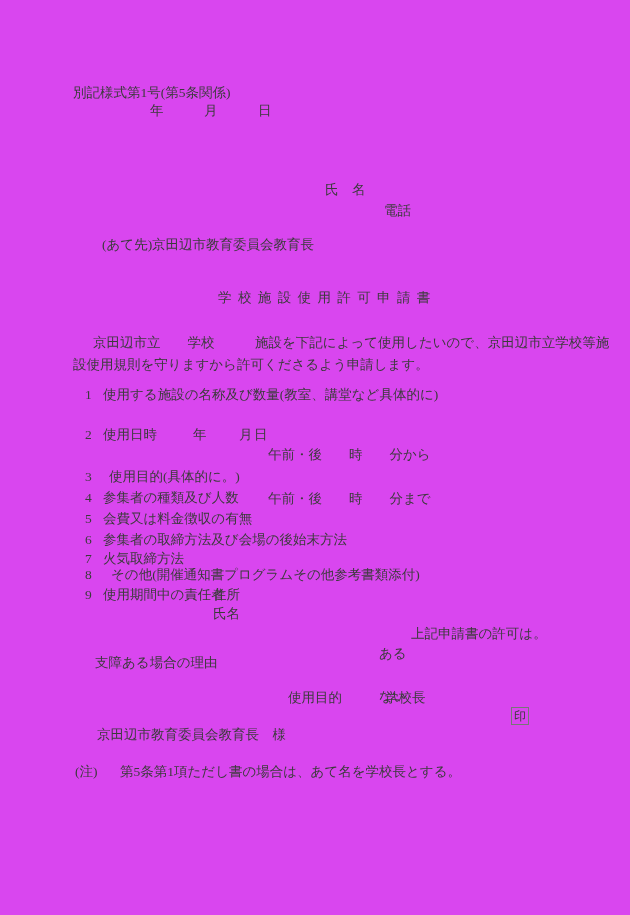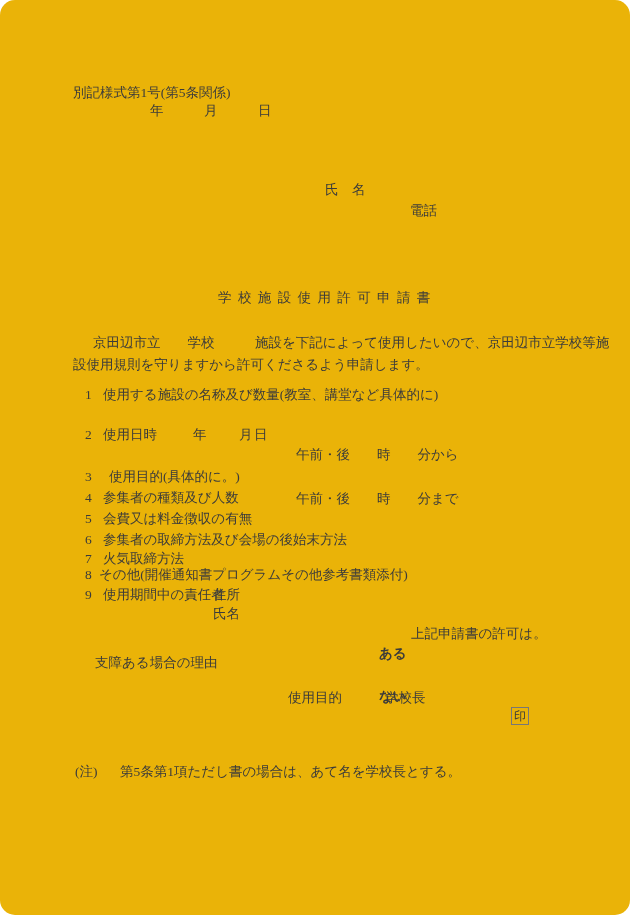--- a/index.html
+++ b/index.html
@@ -1,51 +1,51 @@
 <!DOCTYPE html>
 <html><head>
 <meta charset="utf-8">
 <style>
   html,body{margin:0;padding:0;background:#ffffff;}
   .page{
     position:relative;
     width:630px;height:915px;
-    background:#eab308;
+    background:#d946ef;
     color:#3b3b3b;
     font-family:"Liberation Serif","DejaVu Serif",serif;
     font-size:13.5px;
     line-height:1;
     overflow:hidden;
-    border-radius:15px;
   }
   .t{position:absolute;white-space:pre;}
   .title{letter-spacing:1.5px;}
-  .stack{position:absolute;white-space:pre;font-weight:bold;}
+  .stack{position:absolute;white-space:pre;}
   .stack div{line-height:16px;}
   .timeblock{position:absolute;white-space:pre;}
-  .timeblock div{line-height:17px;margin-left:28px;}
+  .timeblock div{line-height:17px;}
   .seal{
     position:absolute;
     width:16px;height:16px;
     border:1px solid #777;
     display:flex;align-items:center;justify-content:center;
     font-size:12px;color:#3b3b3b;
   }
 </style>
 </head>
 <body>
 
 <div class="page">
 
   <div class="t" style="left:73px;top:86px">別記様式第1号(第5条関係)</div>
   <div class="t" style="left:150px;top:104px">年　　　月　　　日</div>
 
   <div class="t" style="left:325px;top:183px">氏　名</div>
-  <div class="t" style="left:410px;top:204px">電話</div>
+  <div class="t" style="left:384px;top:204px">電話</div>
 
+  <div class="t" style="left:102px;top:238px">(あて先)京田辺市教育委員会教育長</div>
 
   <div class="t title" style="left:218px;top:291px">学 校 施 設 使 用 許 可 申 請 書</div>
 
   <div class="t" style="left:93px;top:336px">京田辺市立　　学校　　　施設を下記によって使用したいので、京田辺市立学校等施</div>
   <div class="t" style="left:73px;top:358px">設使用規則を守りますから許可くださるよう申請します。</div>
 
   <div class="t" style="left:85px;top:388px">1</div>
   <div class="t" style="left:103px;top:388px">使用する施設の名称及び数量(教室、講堂など具体的に)</div>
 
   <div class="t" style="left:85px;top:428px">2</div>
@@ -67,35 +67,36 @@
   <div class="t" style="left:85px;top:512px">5</div>
   <div class="t" style="left:103px;top:512px">会費又は料金徴収の有無</div>
 
   <div class="t" style="left:85px;top:533px">6</div>
   <div class="t" style="left:103px;top:533px">参集者の取締方法及び会場の後始末方法</div>
 
   <div class="t" style="left:85px;top:552px">7</div>
   <div class="t" style="left:103px;top:552px">火気取締方法</div>
 
   <div class="t" style="left:85px;top:568px">8</div>
-  <div class="t" style="left:99px;top:568px">その他(開催通知書プログラムその他参考書類添付)</div>
+  <div class="t" style="left:111px;top:568px">その他(開催通知書プログラムその他参考書類添付)</div>
 
   <div class="t" style="left:85px;top:588px">9</div>
   <div class="t" style="left:103px;top:588px">使用期間中の責任者</div>
   <div class="t" style="left:213px;top:588px">住所</div>
   <div class="t" style="left:213px;top:607px">氏名</div>
 
   <div class="stack" style="left:379px;top:619px">
     <div>ある</div>
     <div>ない</div>
   </div>
   <div class="t" style="left:411px;top:627px">上記申請書の許可は。</div>
 
   <div class="t" style="left:95px;top:656px">支障ある場合の理由</div>
 
   <div class="t" style="left:288px;top:691px">使用目的</div>
   <div class="t" style="left:385px;top:691px">学校長</div>
   <div class="seal" style="left:511px;top:707px">印</div>
+  <div class="t" style="left:97px;top:728px">京田辺市教育委員会教育長　様</div>
 
   <div class="t" style="left:75px;top:765px">(注)</div>
   <div class="t" style="left:120px;top:765px">第5条第1項ただし書の場合は、あて名を学校長とする。</div>
 
 </div>
 
 </body></html>

